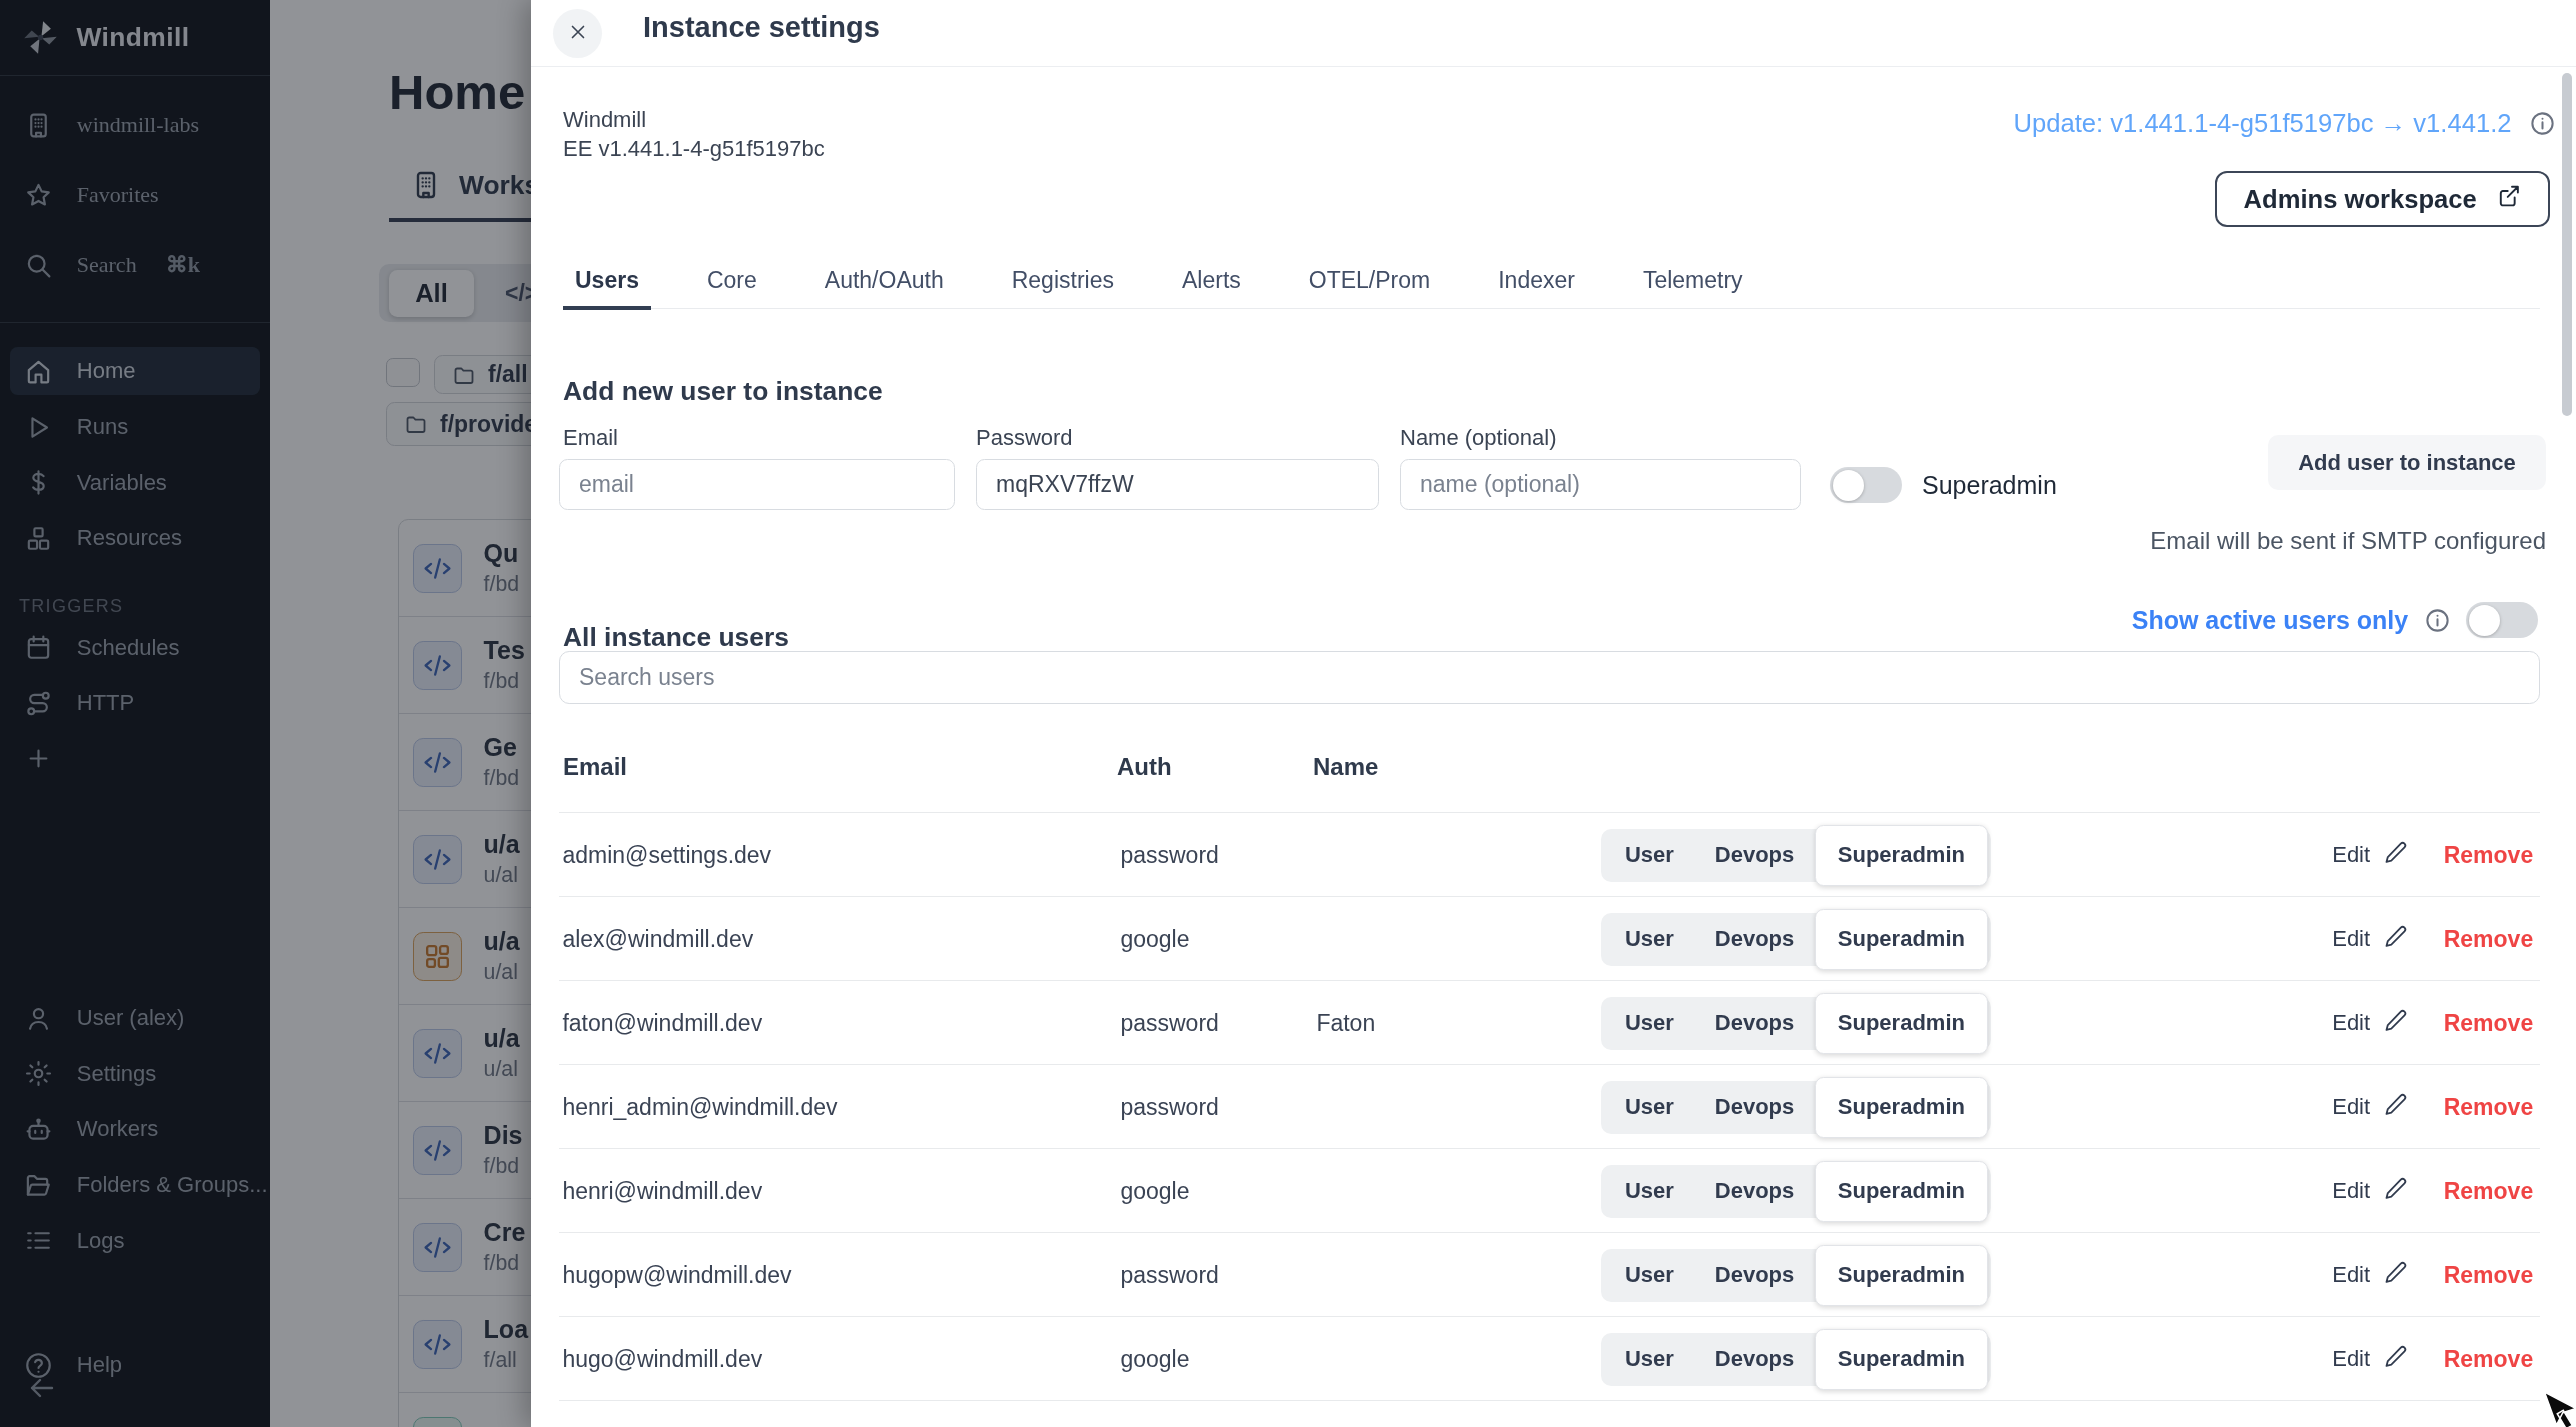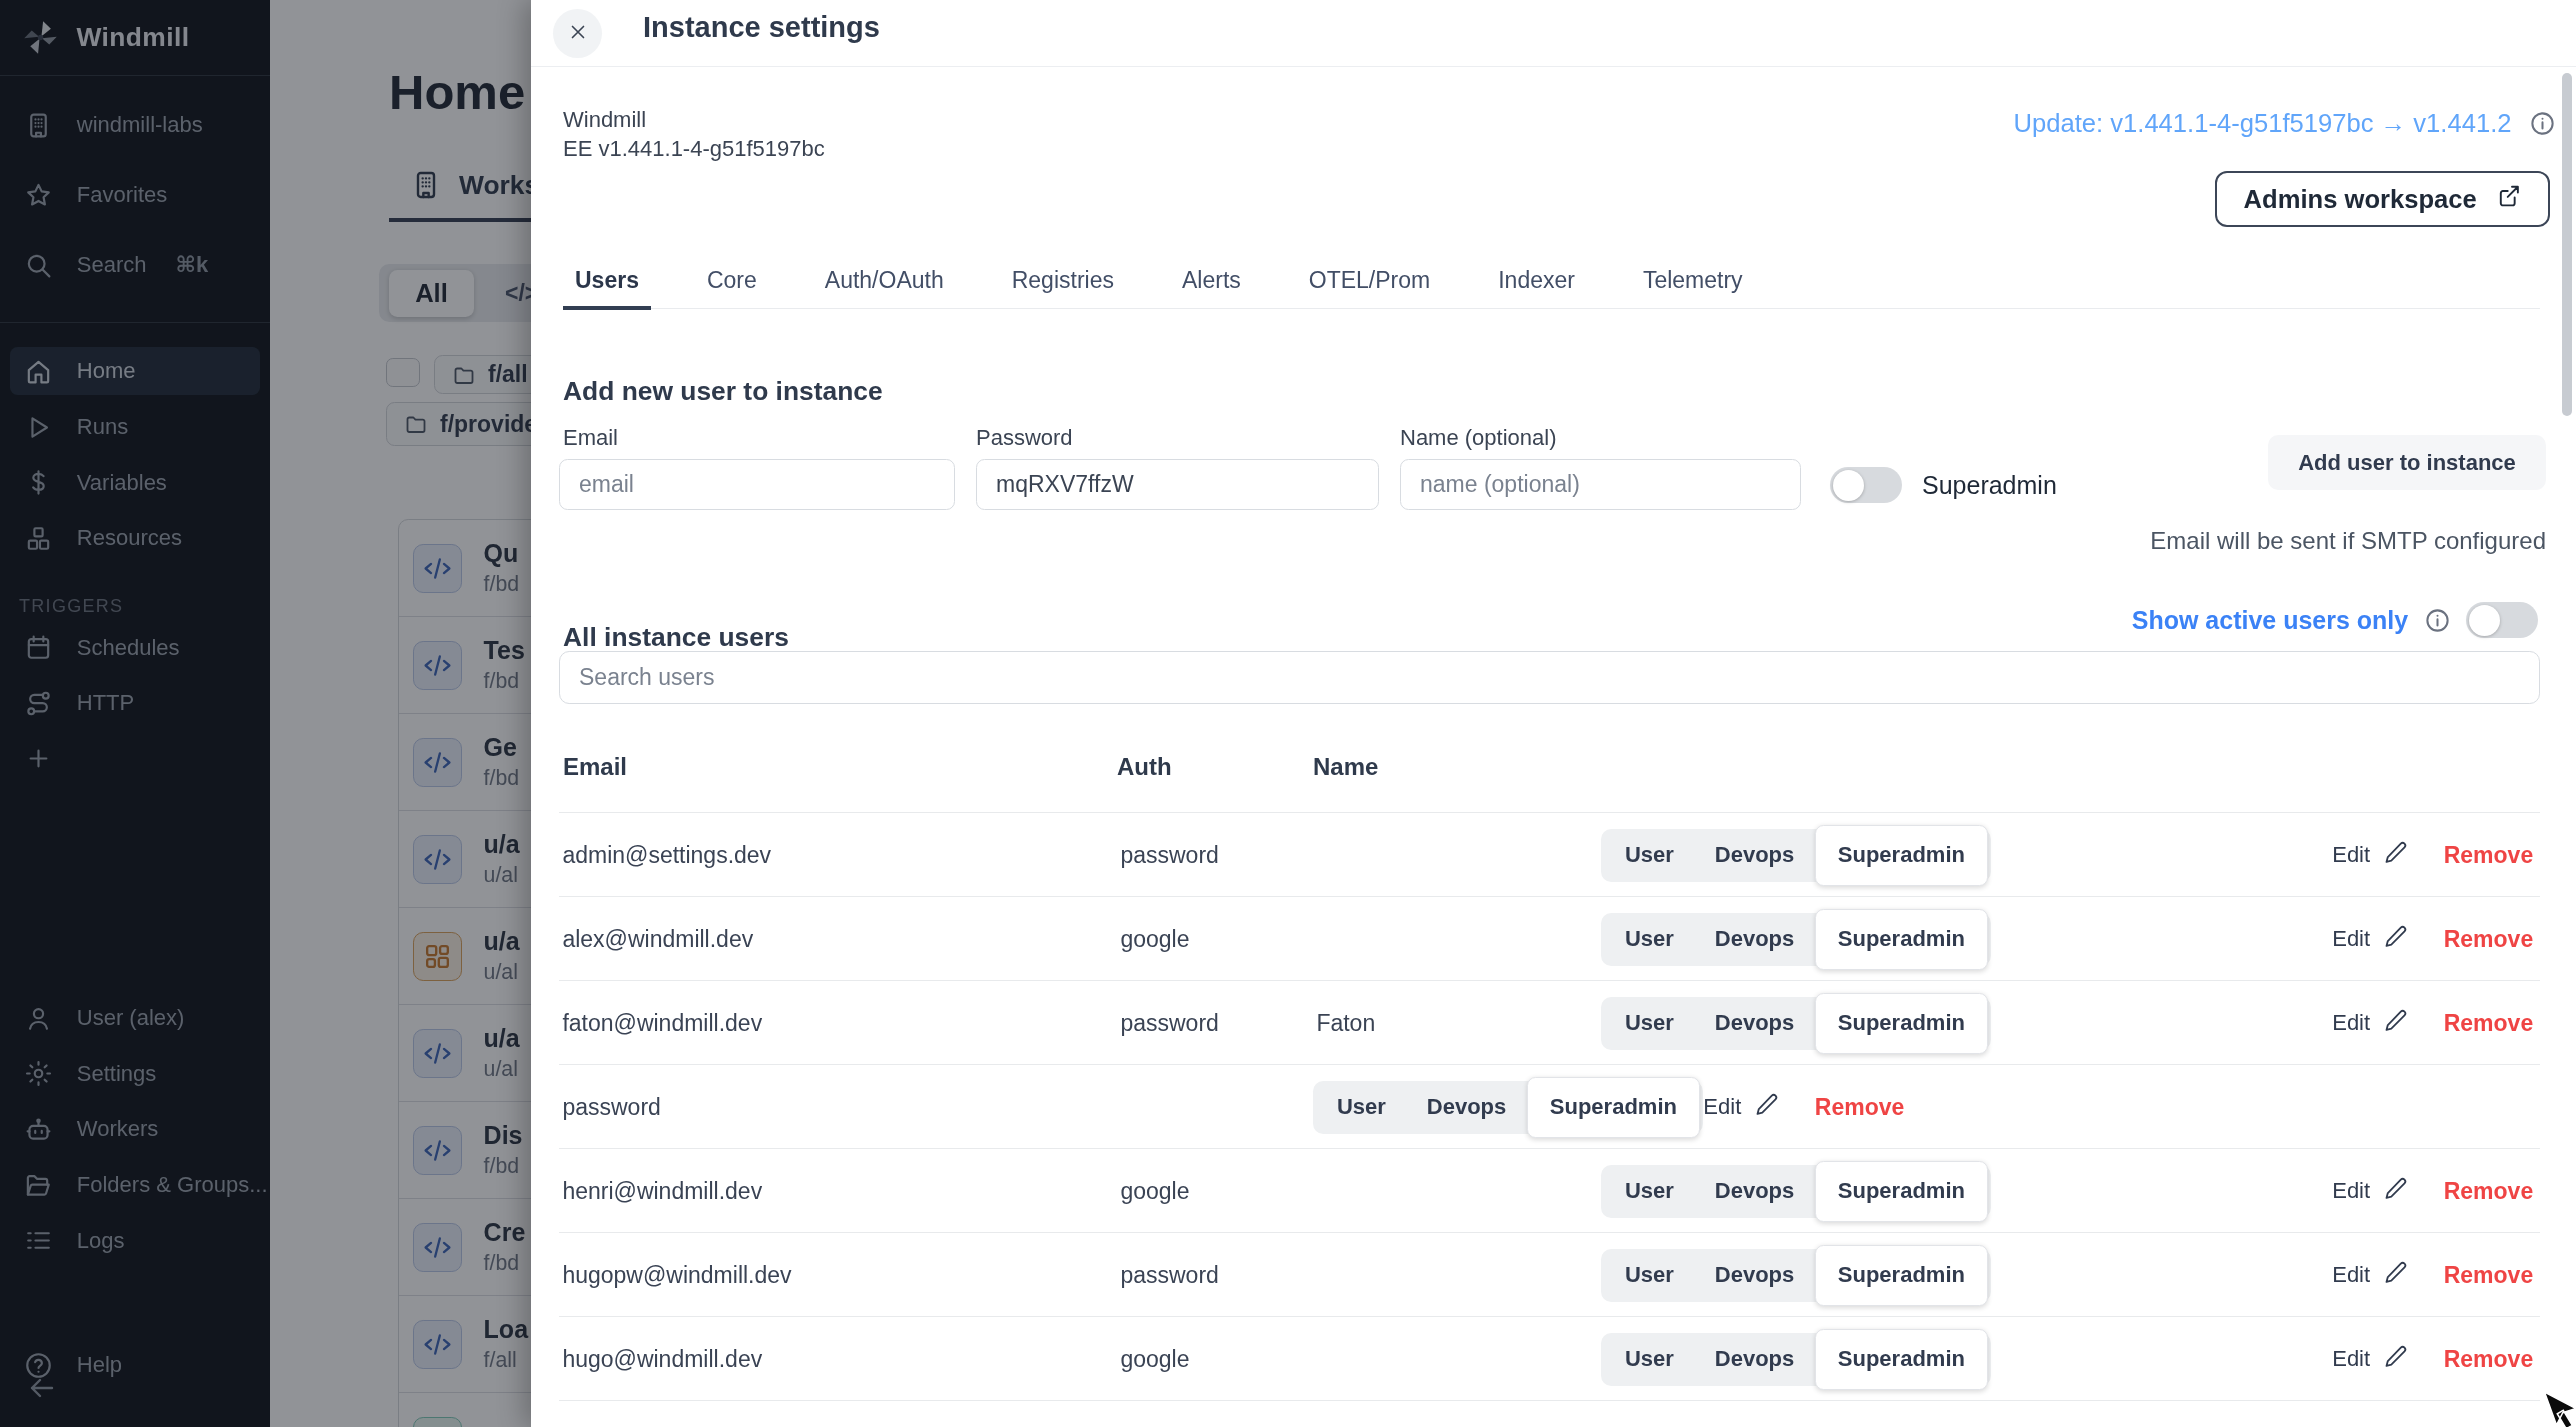--- a/index.html
+++ b/index.html
@@ -11,21 +11,21 @@
   .sidebar{position:absolute;left:0;top:0;width:270px;height:100%;background:#0e1219;z-index:1;}
   .sb-logo{display:flex;align-items:center;gap:17px;height:75px;padding:0 20.5px;}
   .sb-logo-mark{width:39px;height:39px;display:inline-flex;}
   .sb-logo-mark svg{width:39px;height:39px;}
   .sb-logo-label{color:#e6e9ee;font-size:26.4px;font-weight:700;letter-spacing:0.4px;}
   .sb-div{height:0.9px;background:#2b313c;}
   .sb-group{padding:0 10.2px;}
   #sb-top{padding-top:25.6px;padding-bottom:11px;}
   #sb-main{padding-top:24px;}
   .sb-item{display:flex;align-items:center;gap:24px;height:48px;margin:0 0 7.7px 0;padding:0 13.6px;border-radius:7.7px;color:#99a1ac;font-size:22px;cursor:pointer;white-space:nowrap;}
-  #sb-top .sb-item{margin-bottom:22px;}
+  #sb-top .sb-item{margin-bottom:22px;font-family:Liberation Serif, serif;}
   .sb-item .sb-ic{width:29px;height:29px;flex:0 0 29px;display:inline-flex;}
   .sb-item .sb-ic svg{width:29px;height:29px;}
   .sb-item.active{background:#1f2937;color:#cdd3dc;}
   .sb-shortcut{font-weight:700;color:#8d95a1;margin-left:5.1px;}
   .sb-sec{color:#69707c;font-size:18px;letter-spacing:1.3px;padding:25.6px 0 6.8px 19px;font-weight:500;}
   .sb-bottom{position:absolute;left:10.2px;right:10.2px;top:994px;}
   .sb-help{position:absolute;left:10.2px;right:10.2px;top:1341px;}
   .sb-collapse{position:absolute;left:24px;top:1372px;width:38px;height:34px;color:#8d95a1;cursor:pointer;}
   .sb-collapse svg{width:36px;height:32px;}
 
@@ -568,20 +568,21 @@
             <div class="edit-btn">
               <span>Edit</span>
               <span class="sb-ic"><svg viewBox="0 0 24 24" fill="none" stroke="currentColor" stroke-width="1.8" stroke-linecap="round" stroke-linejoin="round">
                   <path d="M16.8 3.7a2.6 2.6 0 0 1 3.7 3.7L7.3 20.6 2.5 21.9l1.3-4.8z"></path>
                 </svg></span>
             </div>
             <div class="remove-btn">Remove</div>
           </div>
         </div>
         <div class="dw-row">
+          <div class="cell">henri_admin@windmill.dev</div>
           <div class="cell">password</div>
           <div class="cell"></div>
           <div class="row-ctl">
             <div class="role-group">
               <button class="role-btn">User</button>
               <button class="role-btn">Devops</button>
               <button class="role-btn selected">Superadmin</button>
             </div>
             <div class="edit-btn">
               <span>Edit</span>

